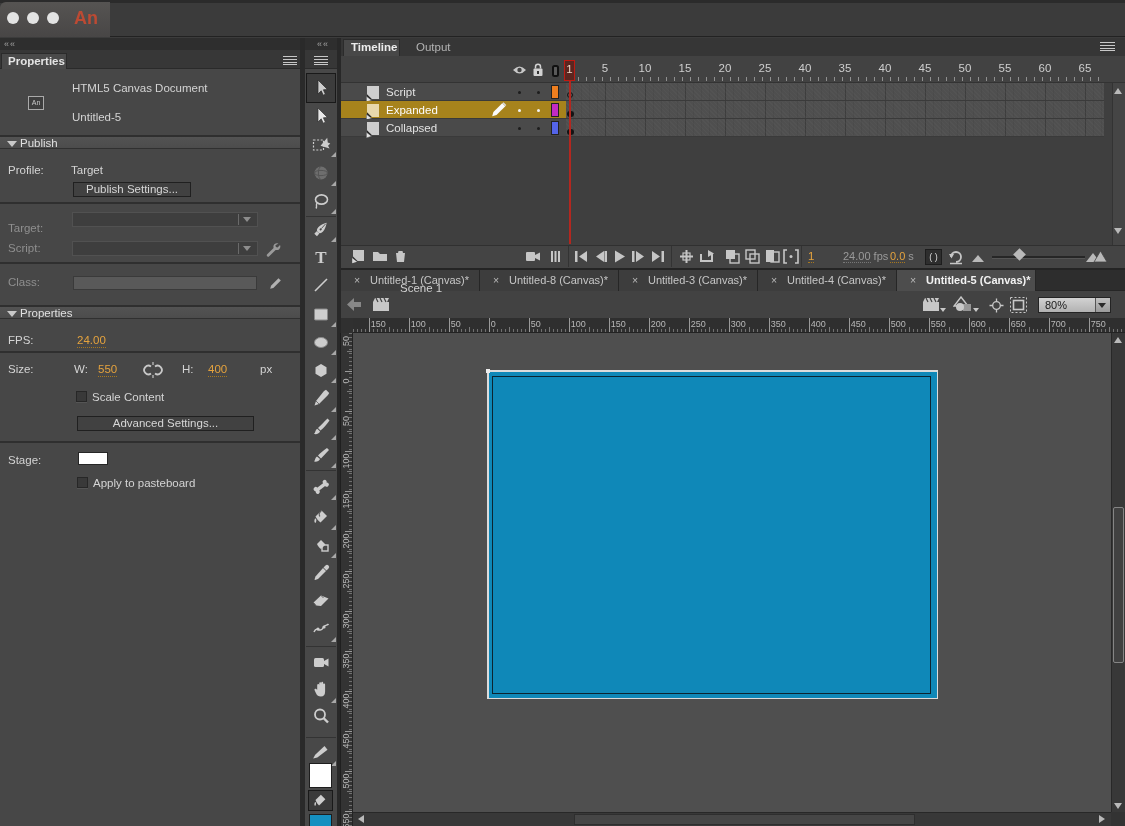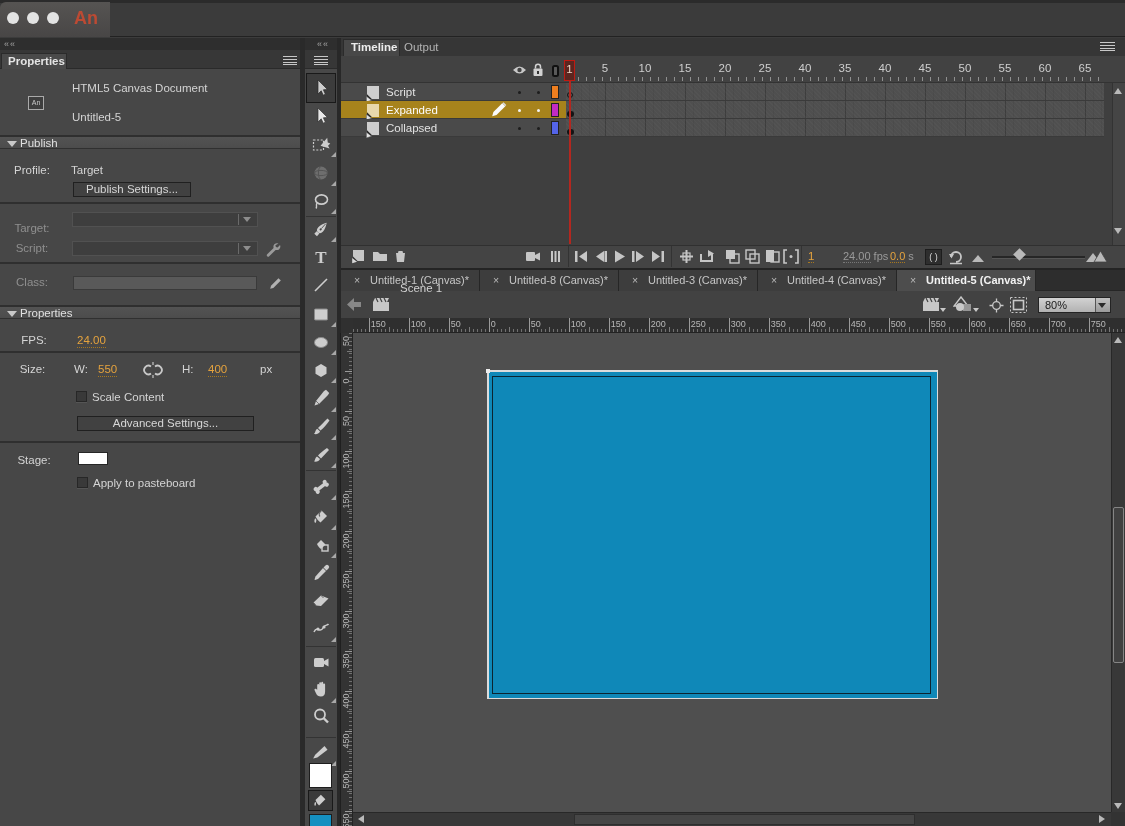--- a/index.html
+++ b/index.html
@@ -1,20 +1,20 @@
 <!DOCTYPE html>
 <html><head><meta charset="utf-8">
 <style>
 html,body{margin:0;padding:0;background:#3c3c3c;}
 *{box-sizing:border-box;}
 #app{position:relative;width:1125px;height:826px;overflow:hidden;
  font-family:"Liberation Sans",sans-serif;font-size:11.5px;color:#d4d4d4;-webkit-font-smoothing:antialiased;}
 .abs{position:absolute;}
 .lbl{position:absolute;white-space:nowrap;}
-.r{text-align:center;}
+.r{text-align:left;padding-left:8px;}
 svg{display:block;}
 </style></head><body>
 <div id="app">
 
 <div class="abs" style="left:0;top:0;width:1125px;height:37px;background:#3b3b3b;border-bottom:1px solid #222;"></div>
 <div class="abs" style="left:0;top:0;width:1125px;height:3px;background:#2b2b2b;"></div>
 <div class="abs" style="left:0;top:2px;width:110px;height:35px;background:linear-gradient(#565452,#484646);border-radius:6px 0 0 0;"></div>
 <div class="abs" style="left:7px;top:12px;width:12px;height:12px;border-radius:50%;background:#e3e3e3;"></div>
 <div class="abs" style="left:27px;top:12px;width:12px;height:12px;border-radius:50%;background:#e3e3e3;"></div>
 <div class="abs" style="left:47px;top:12px;width:12px;height:12px;border-radius:50%;background:#e3e3e3;"></div>
@@ -214,21 +214,21 @@
 <div class="abs" style="left:308px;top:790px;width:25px;height:21px;background:#3a3a3a;border:1px solid #191919;"></div>
 <svg class="abs" style="left:311px;top:792px;" width="18" height="18" viewBox="0 0 20 20">
       <path d="M5 9 L11 3 L16 8 L9 15 C7 13.5 6 11.5 5 9 Z" fill="#cdcdcd"></path>
       <path d="M4.5 11 C3.5 13 3.5 14.5 4.5 15.5 C5.5 14.8 5.8 13 5.3 11.5 Z" fill="#cdcdcd"></path>
     </svg>
 <div class="abs" style="left:309px;top:814px;width:23px;height:12px;background:#1590c0;border:1px solid #1e1e1e;border-bottom:none;"></div>
 <div class="abs" style="left:341px;top:38px;width:784px;height:230px;background:#3f3f3f;"></div>
 <div class="abs" style="left:341px;top:38px;width:784px;height:18px;background:#363636;"></div>
 <div class="abs" style="left:343px;top:39px;width:57px;height:17px;background:#484848;border:1px solid #2b2b2b;border-bottom:none;"></div>
 <div class="lbl" style="left:351px;top:41px;font-weight:bold;color:#ececec;">Timeline</div>
-<div class="lbl" style="left:404px;top:41px;color:#b3b3b3;">Output</div>
+<div class="lbl" style="left:416px;top:41px;color:#b3b3b3;">Output</div>
 <div class="abs" style="left:1100px;top:42px;width:15px;height:9px;background:repeating-linear-gradient(#c8c8c8 0px,#c8c8c8 1.2px,rgba(0,0,0,0) 1.2px,rgba(0,0,0,0) 2.8px);"></div>
 <div class="abs" style="left:341px;top:56px;width:784px;height:27px;background:#424242;border-bottom:1px solid #333;"></div>
 <svg class="abs" style="left:512px;top:64px;" width="15" height="12" viewBox="0 0 15 12">
       <path d="M1 6 Q7.5 -1 14 6 Q7.5 13 1 6Z" fill="#c8c8c8"></path>
       <circle cx="7.5" cy="6" r="2.2" fill="#424242"></circle>
     </svg>
 <svg class="abs" style="left:532px;top:63px;" width="12" height="14" viewBox="0 0 12 14">
       <rect x="1.5" y="5.5" width="9" height="7.5" rx="1" fill="#d2d2d2"></rect>
       <path d="M3.5 5.5 V3.8 A2.4 2.4 0 0 1 8.5 3.8 V5.5" fill="none" stroke="#d2d2d2" stroke-width="1.5"></path>
       <rect x="5" y="8" width="2" height="3" fill="#333"></rect>

